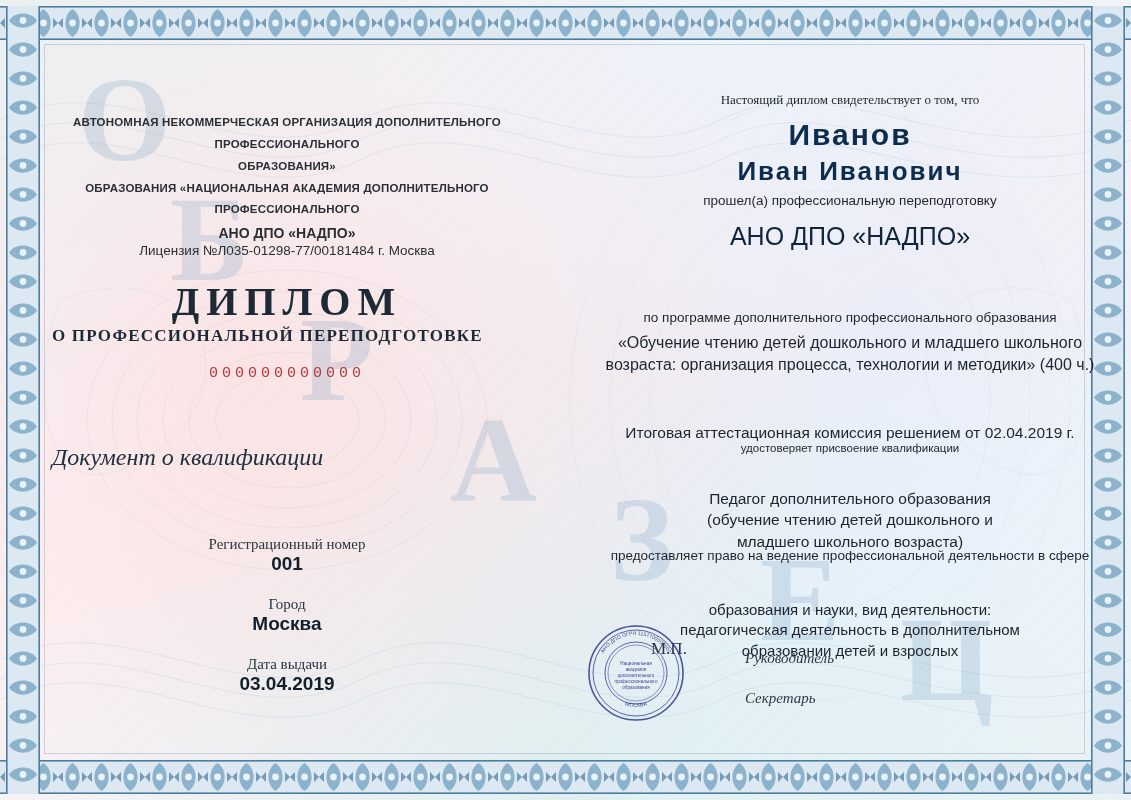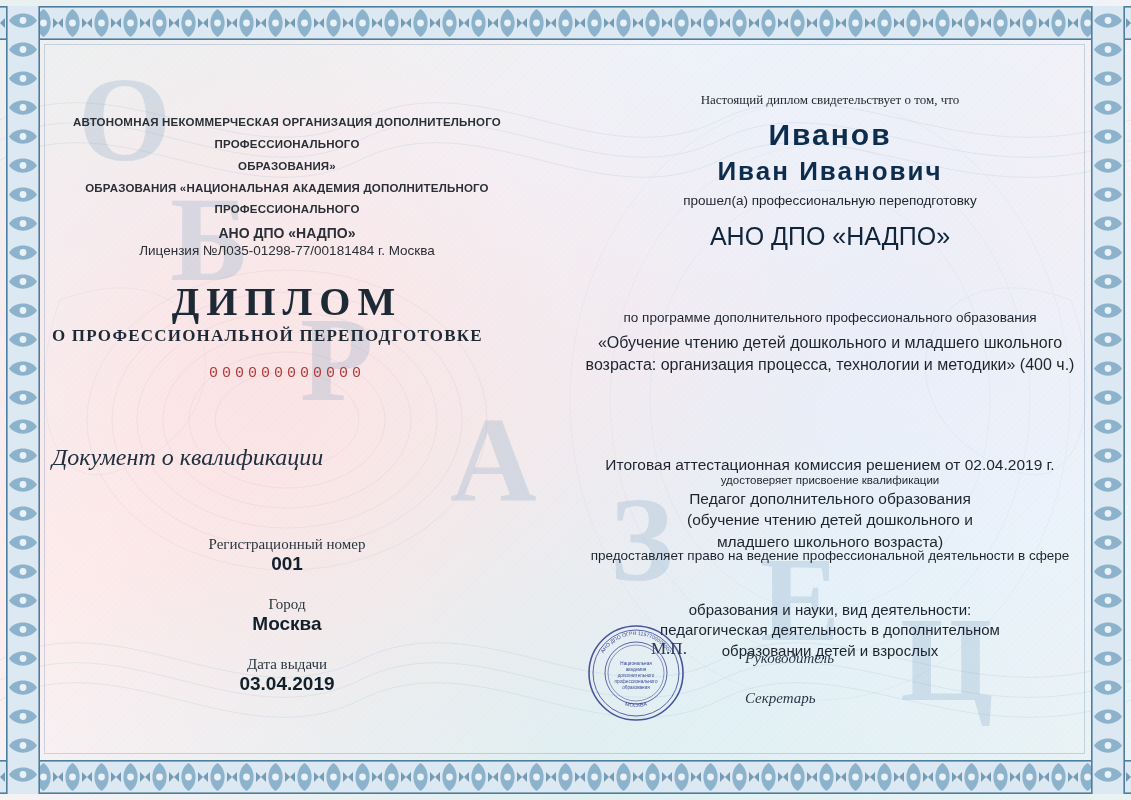--- a/index.html
+++ b/index.html
@@ -61,21 +61,21 @@
     position:absolute;left:52px;top:444px;width:470px;text-align:left;
     font-family:"Liberation Serif",serif;font-style:italic;color:#20303f;
     font-size:24px;
   }
 
   .field{position:absolute;left:52px;width:470px;text-align:center;}
   .field-label{font-family:"Liberation Serif",serif;font-size:15px;color:#2b3640;}
   .field-value{font-size:19px;font-weight:bold;color:#12202c;}
 
   
-  .right{position:absolute;left:560px;width:540px;text-align:center;color:#1d2430;}
+  .right{position:absolute;left:580px;width:540px;text-align:center;color:#1d2430;}
   .r-intro{top:92px;font-size:13px;font-family:"Liberation Serif",serif;}
   .r-name{top:118px;}
   .r-name .n1{font-size:30px;font-weight:bold;letter-spacing:2px;color:#0d2d4f;}
   .r-name .n2{font-size:26px;font-weight:bold;letter-spacing:2px;color:#0d2d4f;margin-top:4px;}
   .r-passed{top:193px;font-size:13.5px;}
   .r-org{top:222px;font-size:25px;color:#10243a;}
   .r-prog-label{top:310px;font-size:13.5px;}
   .r-prog-name{top:332px;font-size:16px;line-height:1.35;}
   .r-commission{top:424px;font-size:15.5px;}
   .r-commission .small{font-size:11.5px;}
@@ -230,21 +230,21 @@
 
   <div class="right r-passed" style="top:193px;">прошел(а) профессиональную переподготовку</div>
   <div class="right r-org" style="top:222px;">АНО ДПО «НАДПО»</div>
 
   <div class="right r-prog-label" style="top:310px;">по программе дополнительного профессионального образования</div>
   <div class="right r-prog-name" style="top:332px;">
     <div>«Обучение чтению детей дошкольного и младшего школьного</div>
     <div>возраста: организация процесса, технологии и методики» (400 ч.)</div>
   </div>
 
-  <div class="right r-commission" style="top:424px;margin-top:32px;">
+  <div class="right r-commission" style="top:424px;">
     <div>Итоговая аттестационная комиссия решением от 02.04.2019 г.</div>
     <div class="small">удостоверяет присвоение квалификации</div>
   </div>
 
   <div class="right r-qual" style="top:488px;">
     <div>Педагог дополнительного образования</div>
     <div>(обучение чтению детей дошкольного и</div>
     <div>младшего школьного возраста)</div>
   </div>
 

